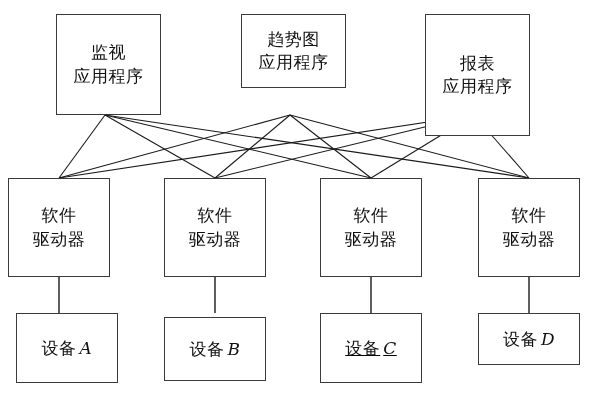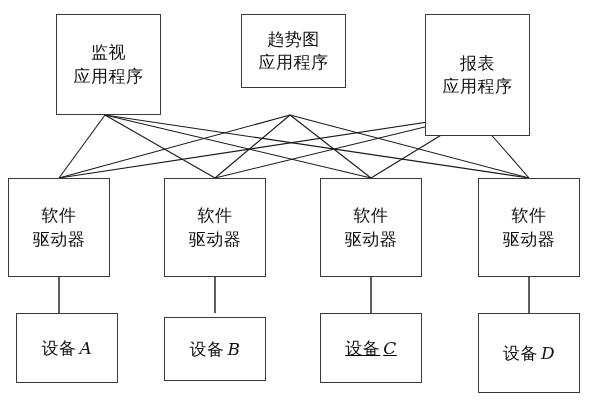--- a/index.html
+++ b/index.html
@@ -127,19 +127,19 @@
       <span>设备</span><span class="ital">B</span>
     </span>
   </div>
 
   <div class="node" style="left:320px; top:313px; width:102px; height:70px;text-decoration:underline;">
     <span class="device-label">
       <span>设备</span><span class="ital">C</span>
     </span>
   </div>
 
-  <div class="node" style="left:478px; top:313px; width:102px; height:80px;">
+  <div class="node" style="left:478px; top:313px; width:102px; height:52px;">
     <span class="device-label">
       <span>设备</span><span class="ital">D</span>
     </span>
   </div>
 
 </div>
 
 </body></html>

